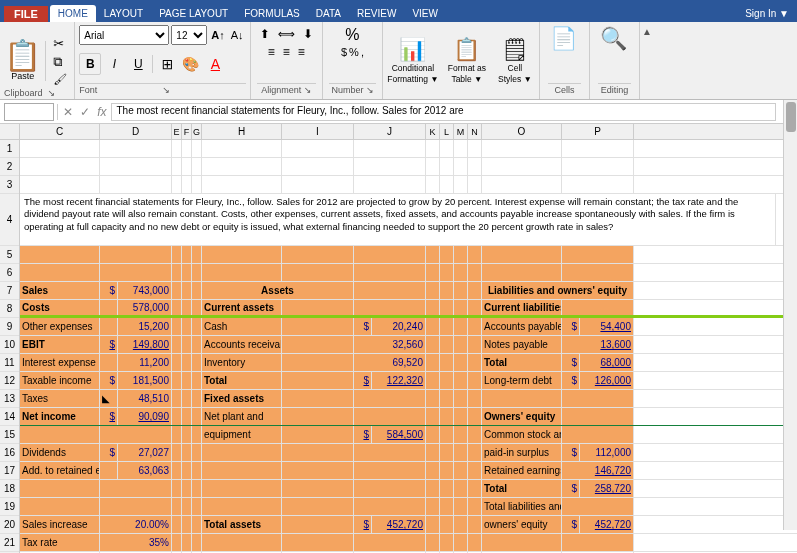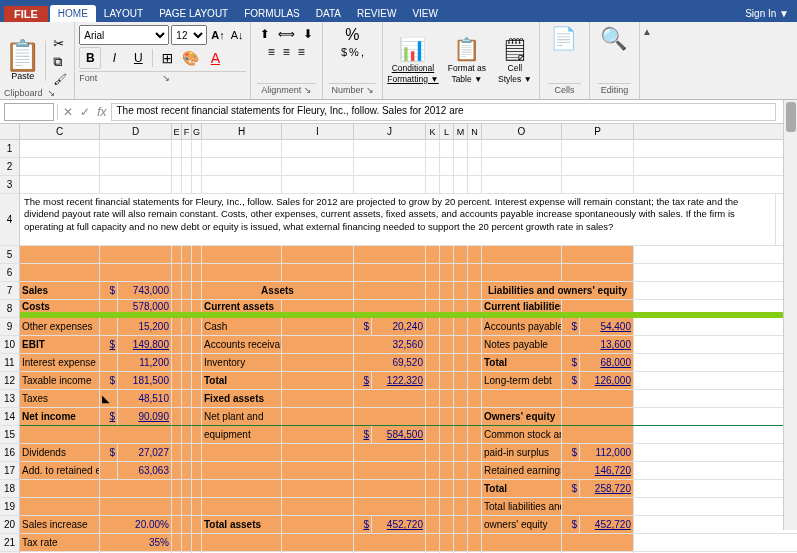--- a/index.html
+++ b/index.html
@@ -29,21 +29,21 @@
       <span style="font-size:9px;">Paste</span>
     </div>
     <div style="display:flex; flex-direction:column; gap:1px; padding-left:2px;">
       <button style="background:none;border:none;cursor:pointer;font-size:13px;text-align:left;padding:1px 3px;">✂</button>
       <button style="background:none;border:none;cursor:pointer;font-size:13px;text-align:left;padding:1px 3px;">⧉</button>
       <button style="background:none;border:none;cursor:pointer;font-size:11px;text-align:left;padding:1px 3px;">🖌</button>
     </div>
     <div style="font-size:9px;color:#555;text-align:center;position:absolute;margin-top:65px;margin-left:0px;">Clipboard &nbsp;↘</div>
   </div>
 
-  <div style="display:flex;flex-direction:column;border-right:1px solid #ccc;padding:3px 4px;gap:2px;min-width:170px;">
+  <div style="display:flex;flex-direction:column;border-right:1px solid #ccc;padding:3px 4px;gap:8px;min-width:170px;">
     <div style="display:flex;align-items:center;gap:2px;">
       <select style="width:90px;font-size:10px;height:20px;">
         <option>Arial</option>
       </select>
       <select style="width:36px;font-size:10px;height:20px;">
         <option>12</option>
       </select>
       <button style="background:none;border:none;cursor:pointer;font-size:11px;font-weight:bold;padding:2px;">A↑</button>
       <button style="background:none;border:none;cursor:pointer;font-size:11px;padding:2px;">A↓</button>
     </div>
@@ -84,21 +84,21 @@
         <button style="background:none;border:none;cursor:pointer;font-size:11px;">,</button>
       </div>
     </div>
     <div style="font-size:9px;color:#555;border-top:1px solid #ccc;width:100%;text-align:center;padding-top:1px;">Number ↘</div>
   </div>
 
   <div style="display:flex;flex-direction:row;align-items:center;border-right:1px solid #ccc;padding:4px 4px;gap:4px;">
 
     <div style="display:flex;flex-direction:column;align-items:center;min-width:52px;cursor:pointer;">
       <span style="font-size:22px;">📊</span>
-      <span style="font-size:8.5px;text-align:center;line-height:1.2;text-decoration:underline;">Conditional<br>Formatting ▼</span>
+      <span style="font-size:8.5px;text-align:center;line-height:1.2;">Conditional<br>Formatting ▼</span>
     </div>
 
     <div style="display:flex;flex-direction:column;align-items:center;min-width:48px;cursor:pointer;">
       <span style="font-size:22px;">📋</span>
       <span style="font-size:8.5px;text-align:center;line-height:1.2;">Format as<br>Table ▼</span>
     </div>
 
     <div style="display:flex;flex-direction:column;align-items:center;min-width:40px;cursor:pointer;">
       <span style="font-size:22px;">🗒</span>
       <span style="font-size:8.5px;text-align:center;line-height:1.2;">Cell<br>Styles ▼</span>
@@ -287,21 +287,21 @@
         <div style="width:10px;" class="cell cell-orange"></div>
         <div style="width:152px;font-size:10px;font-weight:bold;display:flex;align-items:center;justify-content:center;background:#f4a460;border-right:1px solid #e0e0e0;">Assets</div>
         <div style="width:72px;" class="cell cell-orange"></div>
         <div style="width:14px;" class="cell cell-orange"></div>
         <div style="width:14px;" class="cell cell-orange"></div>
         <div style="width:14px;" class="cell cell-orange"></div>
         <div style="width:14px;" class="cell cell-orange"></div>
         <div style="width:152px;font-size:10px;font-weight:bold;display:flex;align-items:center;justify-content:center;background:#f4a460;border-right:1px solid #e0e0e0;">Liabilities and owners' equity</div>
       </div>
 
-      <div style="display:flex;height:18px;border-bottom:6px solid #84cc16;">
+      <div style="display:flex;height:18px;border-bottom:3px solid #84cc16;">
         <div style="width:80px;" class="cell cell-orange cell-bold">Costs</div>
         <div style="width:18px;" class="cell cell-orange"></div>
         <div style="width:54px;" class="cell cell-orange cell-blue cell-right">578,000</div>
         <div style="width:10px;" class="cell cell-orange"></div>
         <div style="width:10px;" class="cell cell-orange"></div>
         <div style="width:10px;" class="cell cell-orange"></div>
         <div style="width:80px;" class="cell cell-orange cell-bold">Current assets</div>
         <div style="width:72px;" class="cell cell-orange"></div>
         <div style="width:72px;" class="cell cell-orange"></div>
         <div style="width:14px;" class="cell cell-orange"></div>

